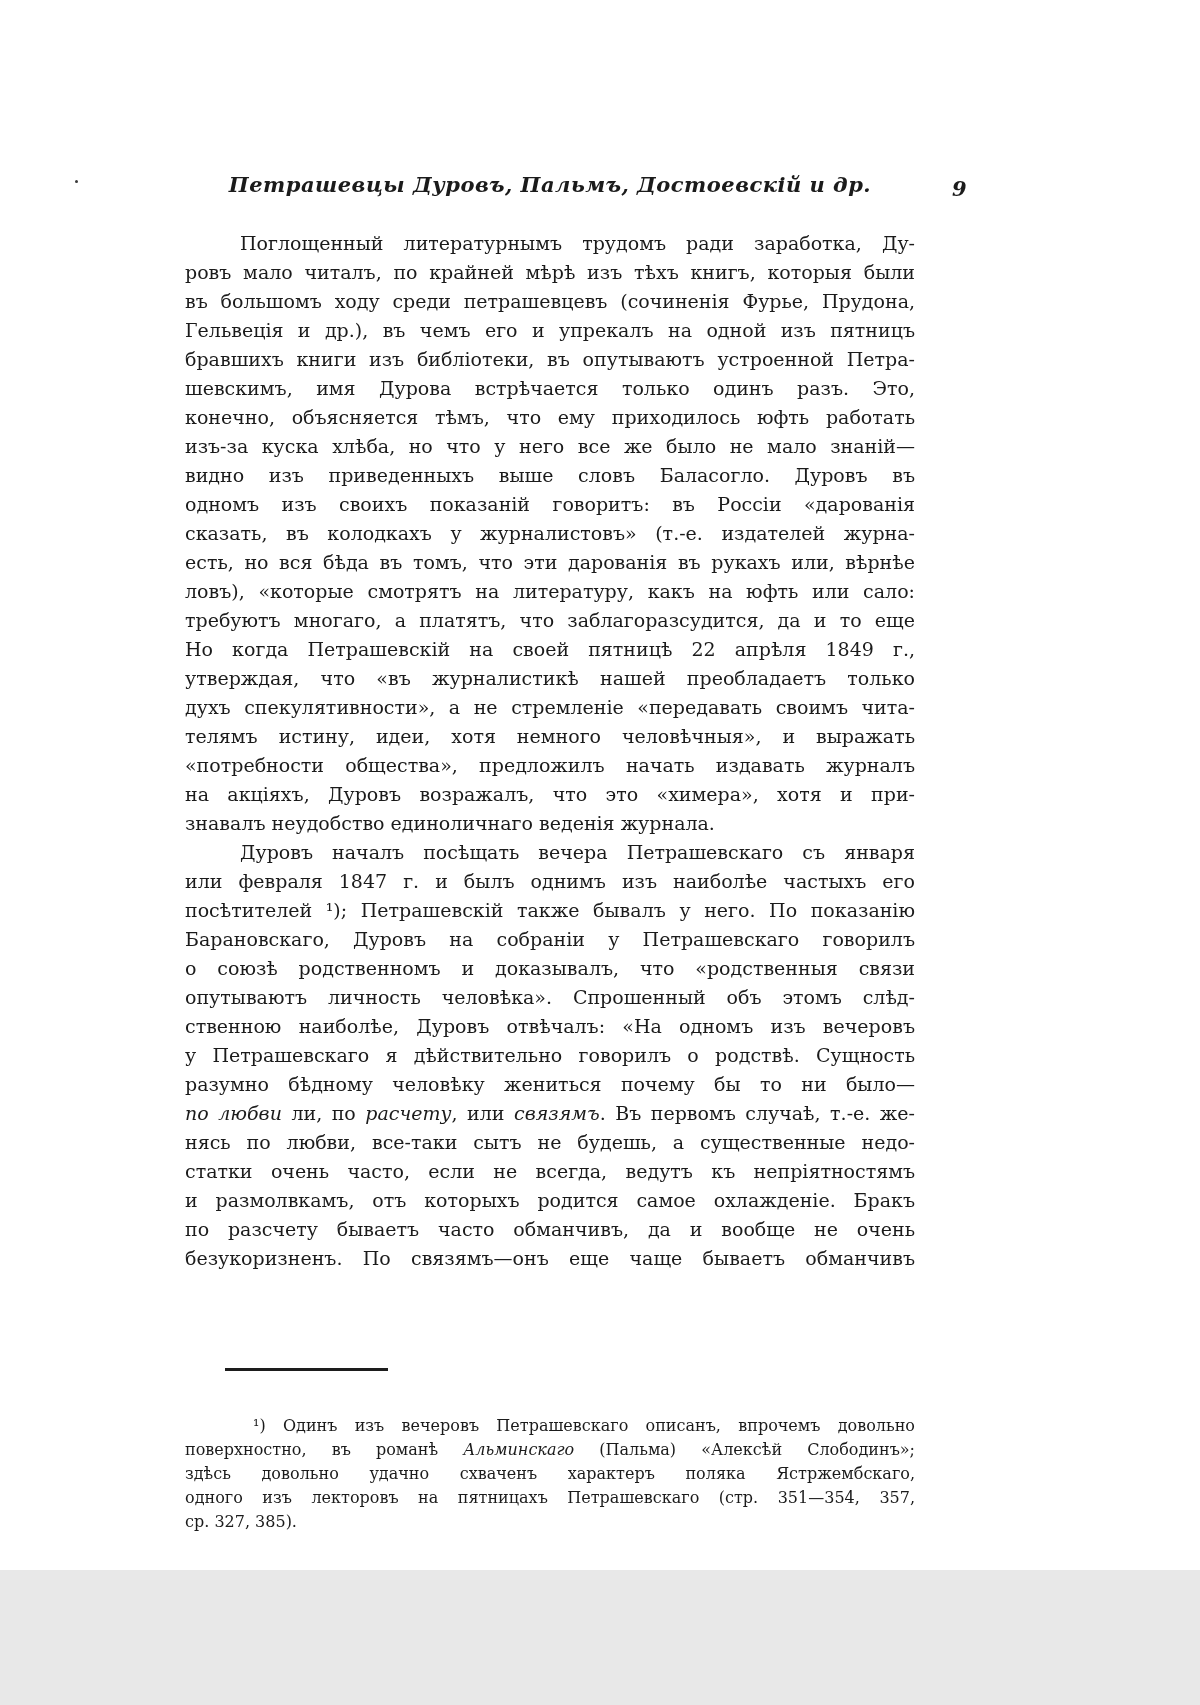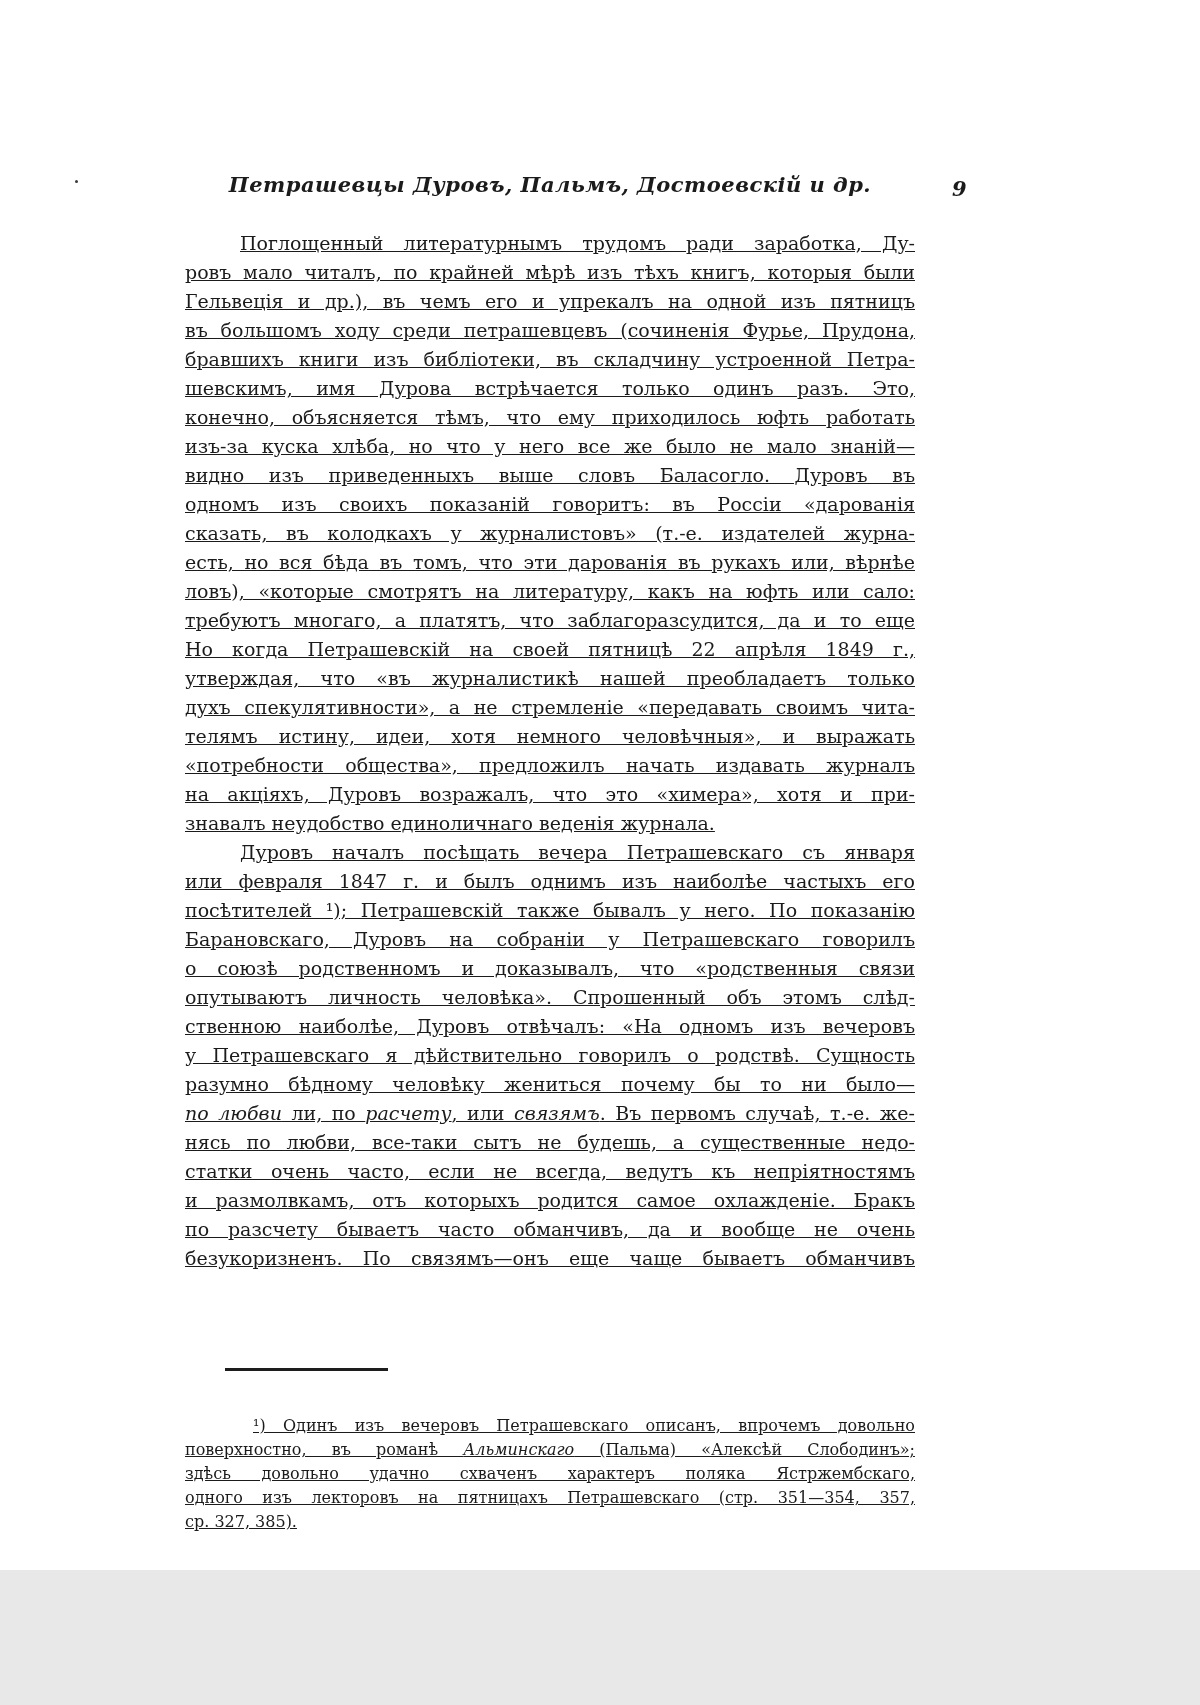--- a/index.html
+++ b/index.html
@@ -46,21 +46,20 @@
     width: 730px;
     font-size: 19px;
   }
   .line {
     height: 29px;
     line-height: 29px;
     text-align: justify;
     text-align-last: justify;
     overflow: hidden;
     white-space: nowrap;
-    text-decoration: underline;
   }
   .para > .line:first-child { text-indent: 55px; }
   
   .para--end > .line:last-child { text-align-last: left; }
   .it { font-style: italic; }
   
   .footnote-rule {
     position: absolute;
     left: 225px;
     top: 1368px;
@@ -107,23 +106,23 @@
 <div class="page">
 
   <div class="running-header">Петрашевцы Дуровъ, Пальмъ, Достоевскій и др.</div>
 
   <div class="page-number">9</div>
 
   <div class="body-text">
     <div class="para para--end">
         <div class="line">Поглощенный литературнымъ трудомъ ради заработка, Ду-</div>
         <div class="line">ровъ мало читалъ, по крайней мѣрѣ изъ тѣхъ книгъ, которыя были</div>
+        <div class="line">въ большомъ ходу среди петрашевцевъ (сочиненія Фурье, Прудона,</div>
         <div class="line">Гельвеція и др.), въ чемъ его и упрекалъ на одной изъ пятницъ</div>
-        <div class="line">въ большомъ ходу среди петрашевцевъ (сочиненія Фурье, Прудона,</div>
-        <div class="line">бравшихъ книги изъ библіотеки, въ складчину устроенной Петра-</div>
+        <div class="line">бравшихъ книги изъ библіотеки, въ опутываютъ устроенной Петра-</div>
         <div class="line">шевскимъ, имя Дурова встрѣчается только одинъ разъ. Это,</div>
         <div class="line">конечно, объясняется тѣмъ, что ему приходилось юфть работать</div>
         <div class="line">изъ-за куска хлѣба, но что у него все же было не мало знаній—</div>
         <div class="line">видно изъ приведенныхъ выше словъ Баласогло. Дуровъ въ</div>
         <div class="line">одномъ изъ своихъ показаній говоритъ: въ Россіи «дарованія</div>
         <div class="line">сказать, въ колодкахъ у журналистовъ» (т.-е. издателей журна-</div>
         <div class="line">есть, но вся бѣда въ томъ, что эти дарованія въ рукахъ или, вѣрнѣе</div>
         <div class="line">ловъ), «которые смотрятъ на литературу, какъ на юфть или сало:</div>
         <div class="line">требуютъ многаго, а платятъ, что заблагоразсудится, да и то еще</div>
         <div class="line">Но когда Петрашевскій на своей пятницѣ 22 апрѣля 1849 г.,</div>

